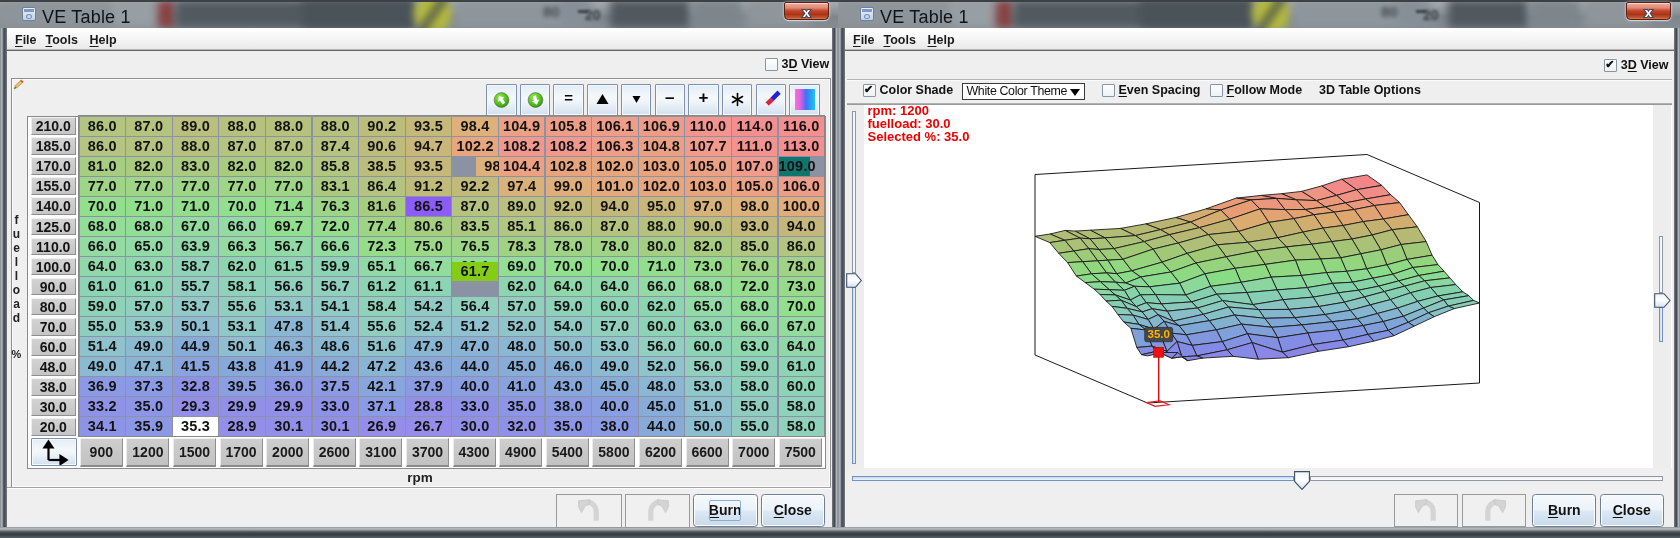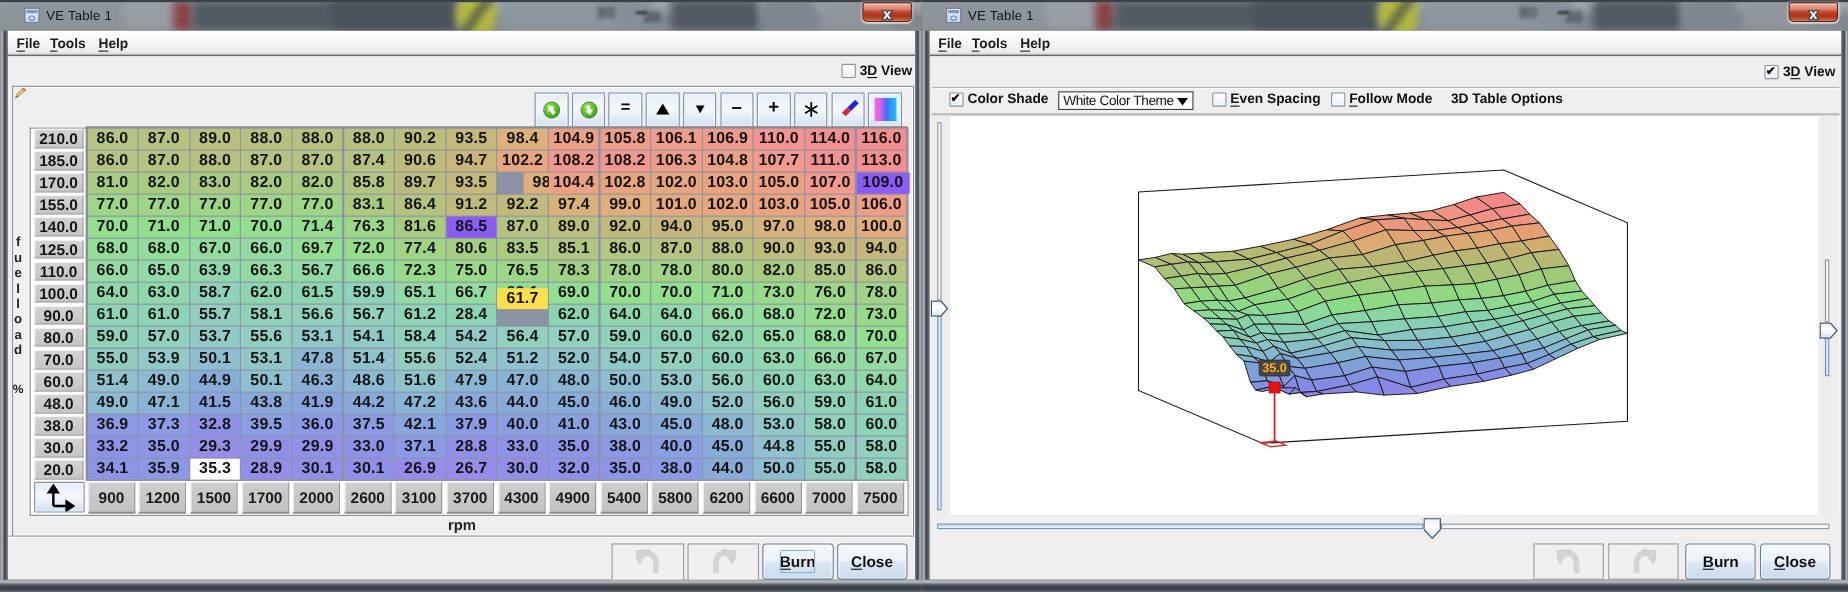--- a/index.html
+++ b/index.html
@@ -2,21 +2,21 @@
 <html><head><meta charset="utf-8"><style>
 *{margin:0;padding:0;box-sizing:border-box}
 html,body{width:1680px;height:538px;overflow:hidden;background:#666;
   font-family:"Liberation Sans",sans-serif;}
 #stage{position:relative;width:1680px;height:538px;overflow:hidden}
 .abs{position:absolute}
 .win{position:absolute;top:0;height:538px;overflow:hidden}
 .tbar{position:absolute;top:0;left:0;right:0;height:28px;overflow:hidden;
   background:linear-gradient(180deg,#a9b0b6,#8b9399 45%,#7e868d 60%,#858d93)}
 .tb-blob{position:absolute;filter:blur(4px)}
-.ttext{position:absolute;top:6.5px;font-size:12px;color:#101418;letter-spacing:.2px}
+.ttext{position:absolute;top:6.5px;font-size:18px;color:#101418;letter-spacing:.2px}
 .closebtn{position:absolute;top:1.5px;height:18.5px;border:1px solid #5c1f14;
   border-radius:2px 2px 4.5px 4.5px;
   background:linear-gradient(180deg,#efb0a2 0%,#dd8a75 30%,#cc513a 45%,#c04428 50%,#ab3418 72%,#c35c38 94%,#d8855e 100%);
   box-shadow:inset 0 1px 0 rgba(255,255,255,.5), 0 0 3px rgba(255,255,255,.65), 0 1px 1px rgba(255,255,255,.5)}
 .framebottom{position:absolute;left:0;right:0;bottom:0;height:11px;
   background:linear-gradient(180deg,#8f979d 0%,#b9bfc4 18%,#4a5158 45%,#343b42 70%,#5c646b 100%)}
 .frameside{position:absolute;top:28px;bottom:0;width:6.5px}
 .fs-l{background:linear-gradient(90deg,#82898f 0%,#b4babf 28%,#40474e 55%,#565d64 80%,#777e85 100%)}
 .fs-r{background:linear-gradient(270deg,#82898f 0%,#b4babf 28%,#40474e 55%,#565d64 80%,#777e85 100%)}
 .menubar{position:absolute;top:28px;height:22px;
@@ -182,30 +182,30 @@
       <div class="cell" style="left:638.8px;top:136.6px;width:45.4px;height:19.0px;line-height:18.9px;background:#eca083">104.8</div>
       <div class="cell" style="left:685.4px;top:136.6px;width:45.4px;height:19.0px;line-height:18.9px;background:#f19a8d">107.7</div>
       <div class="cell" style="left:732.0px;top:136.6px;width:45.4px;height:19.0px;line-height:18.9px;background:#f3928f">111.0</div>
       <div class="cell" style="left:778.6px;top:136.6px;width:45.4px;height:19.0px;line-height:18.9px;background:#f48f8f">113.0</div>
       <div class="cell" style="left:79.6px;top:156.6px;width:45.4px;height:19.0px;line-height:18.9px;background:#a6cd81">81.0</div>
       <div class="cell" style="left:126.2px;top:156.6px;width:45.4px;height:19.0px;line-height:18.9px;background:#a8cb7f">82.0</div>
       <div class="cell" style="left:172.8px;top:156.6px;width:45.4px;height:19.0px;line-height:18.9px;background:#aaca80">83.0</div>
       <div class="cell" style="left:219.4px;top:156.6px;width:45.4px;height:19.0px;line-height:18.9px;background:#a8cb7f">82.0</div>
       <div class="cell" style="left:266.0px;top:156.6px;width:45.4px;height:19.0px;line-height:18.9px;background:#a8cb7f">82.0</div>
       <div class="cell" style="left:312.6px;top:156.6px;width:45.4px;height:19.0px;line-height:18.9px;background:#b2c581">85.8</div>
-      <div class="cell" style="left:359.2px;top:156.6px;width:45.4px;height:19.0px;line-height:18.9px;background:#bbbd7c">89.7</div>
+      <div class="cell" style="left:359.2px;top:156.6px;width:45.4px;height:19.0px;line-height:18.9px;background:#bbbd7c">38.5</div>
       <div class="cell" style="left:405.8px;top:156.6px;width:45.4px;height:19.0px;line-height:18.9px;background:#c4b87b">93.5</div>
       <div class="cell" style="left:476px;top:156.6px;width:45.4px;height:19.0px;line-height:18.9px;background:#deb07a">98.3</div>
       <div class="cell" style="left:499.0px;top:156.6px;width:45.4px;height:19.0px;line-height:18.9px;background:#eba182">104.4</div>
       <div class="cell" style="left:545.6px;top:156.6px;width:45.4px;height:19.0px;line-height:18.9px;background:#e8a47d">102.8</div>
       <div class="cell" style="left:592.2px;top:156.6px;width:45.4px;height:19.0px;line-height:18.9px;background:#e7a67d">102.0</div>
       <div class="cell" style="left:638.8px;top:156.6px;width:45.4px;height:19.0px;line-height:18.9px;background:#e9a47d">103.0</div>
       <div class="cell" style="left:685.4px;top:156.6px;width:45.4px;height:19.0px;line-height:18.9px;background:#eca084">105.0</div>
       <div class="cell" style="left:732.0px;top:156.6px;width:45.4px;height:19.0px;line-height:18.9px;background:#f09b8b">107.0</div>
-      <div class="cell" style="left:778.6px;top:156.6px;width:48px;height:19.0px;line-height:18.9px;background:#8b5cf6">109.0</div>
+      <div class="cell" style="left:778.6px;top:156.6px;width:31px;height:19.0px;line-height:18.9px;background:#0f766e">109.0</div>
       <div class="cell" style="left:79.6px;top:176.7px;width:45.4px;height:19.0px;line-height:18.9px;background:#9ed586">77.0</div>
       <div class="cell" style="left:126.2px;top:176.7px;width:45.4px;height:19.0px;line-height:18.9px;background:#9ed586">77.0</div>
       <div class="cell" style="left:172.8px;top:176.7px;width:45.4px;height:19.0px;line-height:18.9px;background:#9ed586">77.0</div>
       <div class="cell" style="left:219.4px;top:176.7px;width:45.4px;height:19.0px;line-height:18.9px;background:#9ed586">77.0</div>
       <div class="cell" style="left:266.0px;top:176.7px;width:45.4px;height:19.0px;line-height:18.9px;background:#9ed586">77.0</div>
       <div class="cell" style="left:312.6px;top:176.7px;width:45.4px;height:19.0px;line-height:18.9px;background:#abca80">83.1</div>
       <div class="cell" style="left:359.2px;top:176.7px;width:45.4px;height:19.0px;line-height:18.9px;background:#b4c480">86.4</div>
       <div class="cell" style="left:405.8px;top:176.7px;width:45.4px;height:19.0px;line-height:18.9px;background:#bfbb7b">91.2</div>
       <div class="cell" style="left:452.4px;top:176.7px;width:45.4px;height:19.0px;line-height:18.9px;background:#c1ba7b">92.2</div>
       <div class="cell" style="left:499.0px;top:176.7px;width:45.4px;height:19.0px;line-height:18.9px;background:#d9b27a">97.4</div>
@@ -279,22 +279,22 @@
       <div class="cell" style="left:685.4px;top:256.9px;width:45.4px;height:19.0px;line-height:18.9px;background:#97db8a">73.0</div>
       <div class="cell" style="left:732.0px;top:256.9px;width:45.4px;height:19.0px;line-height:18.9px;background:#9dd787">76.0</div>
       <div class="cell" style="left:778.6px;top:256.9px;width:45.4px;height:19.0px;line-height:18.9px;background:#a0d385">78.0</div>
       <div class="cell" style="left:79.6px;top:277.0px;width:45.4px;height:19.0px;line-height:18.9px;background:#8cd4b4">61.0</div>
       <div class="cell" style="left:126.2px;top:277.0px;width:45.4px;height:19.0px;line-height:18.9px;background:#8cd4b4">61.0</div>
       <div class="cell" style="left:172.8px;top:277.0px;width:45.4px;height:19.0px;line-height:18.9px;background:#91cebf">55.7</div>
       <div class="cell" style="left:219.4px;top:277.0px;width:45.4px;height:19.0px;line-height:18.9px;background:#8fd1b9">58.1</div>
       <div class="cell" style="left:266.0px;top:277.0px;width:45.4px;height:19.0px;line-height:18.9px;background:#91d0bc">56.6</div>
       <div class="cell" style="left:312.6px;top:277.0px;width:45.4px;height:19.0px;line-height:18.9px;background:#91d0bc">56.7</div>
       <div class="cell" style="left:359.2px;top:277.0px;width:45.4px;height:19.0px;line-height:18.9px;background:#8cd4b3">61.2</div>
-      <div class="cell" style="left:405.8px;top:277.0px;width:45.4px;height:19.0px;line-height:18.9px;background:#8cd4b3">28.4</div>
-      <div class="cell" style="left:452.4px;top:262px;width:45.4px;height:19.0px;line-height:18.9px;background:#fde047">61.7</div>
+      <div class="cell" style="left:405.8px;top:277.0px;width:45.4px;height:19.0px;line-height:18.9px;background:#8cd4b3">61.1</div>
+      <div class="cell" style="left:452.4px;top:262px;width:45.4px;height:19.0px;line-height:18.9px;background:#84cc16">61.7</div>
       <div class="cell" style="left:499.0px;top:277.0px;width:45.4px;height:19.0px;line-height:18.9px;background:#8dd5b0">62.0</div>
       <div class="cell" style="left:545.6px;top:277.0px;width:45.4px;height:19.0px;line-height:18.9px;background:#90d8a9">64.0</div>
       <div class="cell" style="left:592.2px;top:277.0px;width:45.4px;height:19.0px;line-height:18.9px;background:#90d8a9">64.0</div>
       <div class="cell" style="left:638.8px;top:277.0px;width:45.4px;height:19.0px;line-height:18.9px;background:#93dba2">66.0</div>
       <div class="cell" style="left:685.4px;top:277.0px;width:45.4px;height:19.0px;line-height:18.9px;background:#92dd98">68.0</div>
       <div class="cell" style="left:732.0px;top:277.0px;width:45.4px;height:19.0px;line-height:18.9px;background:#95dd8c">72.0</div>
       <div class="cell" style="left:778.6px;top:277.0px;width:45.4px;height:19.0px;line-height:18.9px;background:#97db8a">73.0</div>
       <div class="cell" style="left:79.6px;top:297.0px;width:45.4px;height:19.0px;line-height:18.9px;background:#8ed2b8">59.0</div>
       <div class="cell" style="left:126.2px;top:297.0px;width:45.4px;height:19.0px;line-height:18.9px;background:#90d0bc">57.0</div>
       <div class="cell" style="left:172.8px;top:297.0px;width:45.4px;height:19.0px;line-height:18.9px;background:#90c9c5">53.7</div>
@@ -381,21 +381,21 @@
       <div class="cell" style="left:219.4px;top:397.3px;width:45.4px;height:19.0px;line-height:18.9px;background:#928fe8">29.9</div>
       <div class="cell" style="left:266.0px;top:397.3px;width:45.4px;height:19.0px;line-height:18.9px;background:#928fe8">29.9</div>
       <div class="cell" style="left:312.6px;top:397.3px;width:45.4px;height:19.0px;line-height:18.9px;background:#8e92e7">33.0</div>
       <div class="cell" style="left:359.2px;top:397.3px;width:45.4px;height:19.0px;line-height:18.9px;background:#8b9ae4">37.1</div>
       <div class="cell" style="left:405.8px;top:397.3px;width:45.4px;height:19.0px;line-height:18.9px;background:#938ee8">28.8</div>
       <div class="cell" style="left:452.4px;top:397.3px;width:45.4px;height:19.0px;line-height:18.9px;background:#8e92e7">33.0</div>
       <div class="cell" style="left:499.0px;top:397.3px;width:45.4px;height:19.0px;line-height:18.9px;background:#8c95e6">35.0</div>
       <div class="cell" style="left:545.6px;top:397.3px;width:45.4px;height:19.0px;line-height:18.9px;background:#8b9be3">38.0</div>
       <div class="cell" style="left:592.2px;top:397.3px;width:45.4px;height:19.0px;line-height:18.9px;background:#8a9fe1">40.0</div>
       <div class="cell" style="left:638.8px;top:397.3px;width:45.4px;height:19.0px;line-height:18.9px;background:#86acd7">45.0</div>
-      <div class="cell" style="left:685.4px;top:397.3px;width:45.4px;height:19.0px;line-height:18.9px;background:#8fc1ce">44.8</div>
+      <div class="cell" style="left:685.4px;top:397.3px;width:45.4px;height:19.0px;line-height:18.9px;background:#8fc1ce">51.0</div>
       <div class="cell" style="left:732.0px;top:397.3px;width:45.4px;height:19.0px;line-height:18.9px;background:#91ccc1">55.0</div>
       <div class="cell" style="left:778.6px;top:397.3px;width:45.4px;height:19.0px;line-height:18.9px;background:#8fd1ba">58.0</div>
       <div class="cell" style="left:79.6px;top:417.4px;width:45.4px;height:19.0px;line-height:18.9px;background:#8d94e7">34.1</div>
       <div class="cell" style="left:126.2px;top:417.4px;width:45.4px;height:19.0px;line-height:18.9px;background:#8c97e5">35.9</div>
       <div class="cell" style="left:172.8px;top:417.4px;width:45.4px;height:19.0px;line-height:18.9px;background:#ffffff">35.3</div>
       <div class="cell" style="left:219.4px;top:417.4px;width:45.4px;height:19.0px;line-height:18.9px;background:#938ee8">28.9</div>
       <div class="cell" style="left:266.0px;top:417.4px;width:45.4px;height:19.0px;line-height:18.9px;background:#928fe8">30.1</div>
       <div class="cell" style="left:312.6px;top:417.4px;width:45.4px;height:19.0px;line-height:18.9px;background:#928fe8">30.1</div>
       <div class="cell" style="left:359.2px;top:417.4px;width:45.4px;height:19.0px;line-height:18.9px;background:#968ce9">26.9</div>
       <div class="cell" style="left:405.8px;top:417.4px;width:45.4px;height:19.0px;line-height:18.9px;background:#968ce9">26.7</div>
@@ -522,20 +522,21 @@
       <div class="cblab" style="left:41.5px;top:82.5px">Color Shade</div>
       <div class="abs" style="left:123.5px;top:83px;width:123px;height:17px;background:#fff;border:1px solid #3a3a3a;font-size:12.4px;color:#111;line-height:15.5px;padding-left:4px;letter-spacing:-0.35px">White Color Theme<svg class="abs" width="10" height="8" style="right:4px;top:5px" viewBox="0 0 10 8">
           <path d="M0 0 L10 0 L5 7 Z" fill="#000"></path>
         </svg></div>
       <div class="cb" style="left:263.5px;top:83.5px"></div>
       <div class="cblab" style="left:280.5px;top:82.5px"><span class="mu">E</span>ven Spacing</div>
       <div class="cb" style="left:371.5px;top:83.5px"></div>
       <div class="cblab" style="left:388.5px;top:82.5px"><span class="mu">F</span>ollow Mode</div>
       <div class="cblab" style="left:481px;top:83px">3D Table Options</div>
       <div class="abs" style="left:8.5px;top:103.5px;width:825px;height:364.5px;background:#fff;border-top:1px solid #9a9a9a"></div>
+      <div class="redtxt" style="left:29.5px;top:103.5px">rpm: 1200<br>fuelload: 30.0<br>Selected %: 35.0</div>
       <svg class="abs" style="left:0;top:0" width="842" height="538" viewBox="0 0 842 538">
         <path d="M197.0 174.5 L529.0 154.5 L641.5 202.5 L641.5 383.0 L309.5 403.0 L197.0 355.0 Z" fill="none" stroke="#1a1a1a" stroke-width="1"></path>
         <path d="M503.8 179.2 L529.0 174.9 L543.8 185.4 L518.6 189.7 Z" fill="#f38787" stroke="#1a1a1a" stroke-width="0.9" stroke-linejoin="round"></path>
         <path d="M483.7 185.9 L503.8 179.2 L518.6 189.7 L498.5 195.4 Z" fill="#f28a87" stroke="#1a1a1a" stroke-width="0.9" stroke-linejoin="round"></path>
         <path d="M463.6 191.4 L483.7 185.9 L498.5 195.4 L478.4 200.6 Z" fill="#ef9383" stroke="#1a1a1a" stroke-width="0.9" stroke-linejoin="round"></path>
         <path d="M443.5 193.7 L463.6 191.4 L478.4 200.6 L458.3 199.8 Z" fill="#ed967e" stroke="#1a1a1a" stroke-width="0.9" stroke-linejoin="round"></path>
         <path d="M423.4 195.4 L443.5 193.7 L458.3 199.8 L438.2 198.4 Z" fill="#ee9480" stroke="#1a1a1a" stroke-width="0.9" stroke-linejoin="round"></path>
         <path d="M398.2 198.1 L423.4 195.4 L438.2 198.4 L413.0 199.9 Z" fill="#ee9481" stroke="#1a1a1a" stroke-width="0.9" stroke-linejoin="round"></path>
         <path d="M368.0 208.9 L398.2 198.1 L413.0 199.9 L382.8 210.0 Z" fill="#e89c75" stroke="#1a1a1a" stroke-width="0.9" stroke-linejoin="round"></path>
         <path d="M337.8 217.5 L368.0 208.9 L382.8 210.0 L352.6 222.1 Z" fill="#d5ac70" stroke="#1a1a1a" stroke-width="0.9" stroke-linejoin="round"></path>

